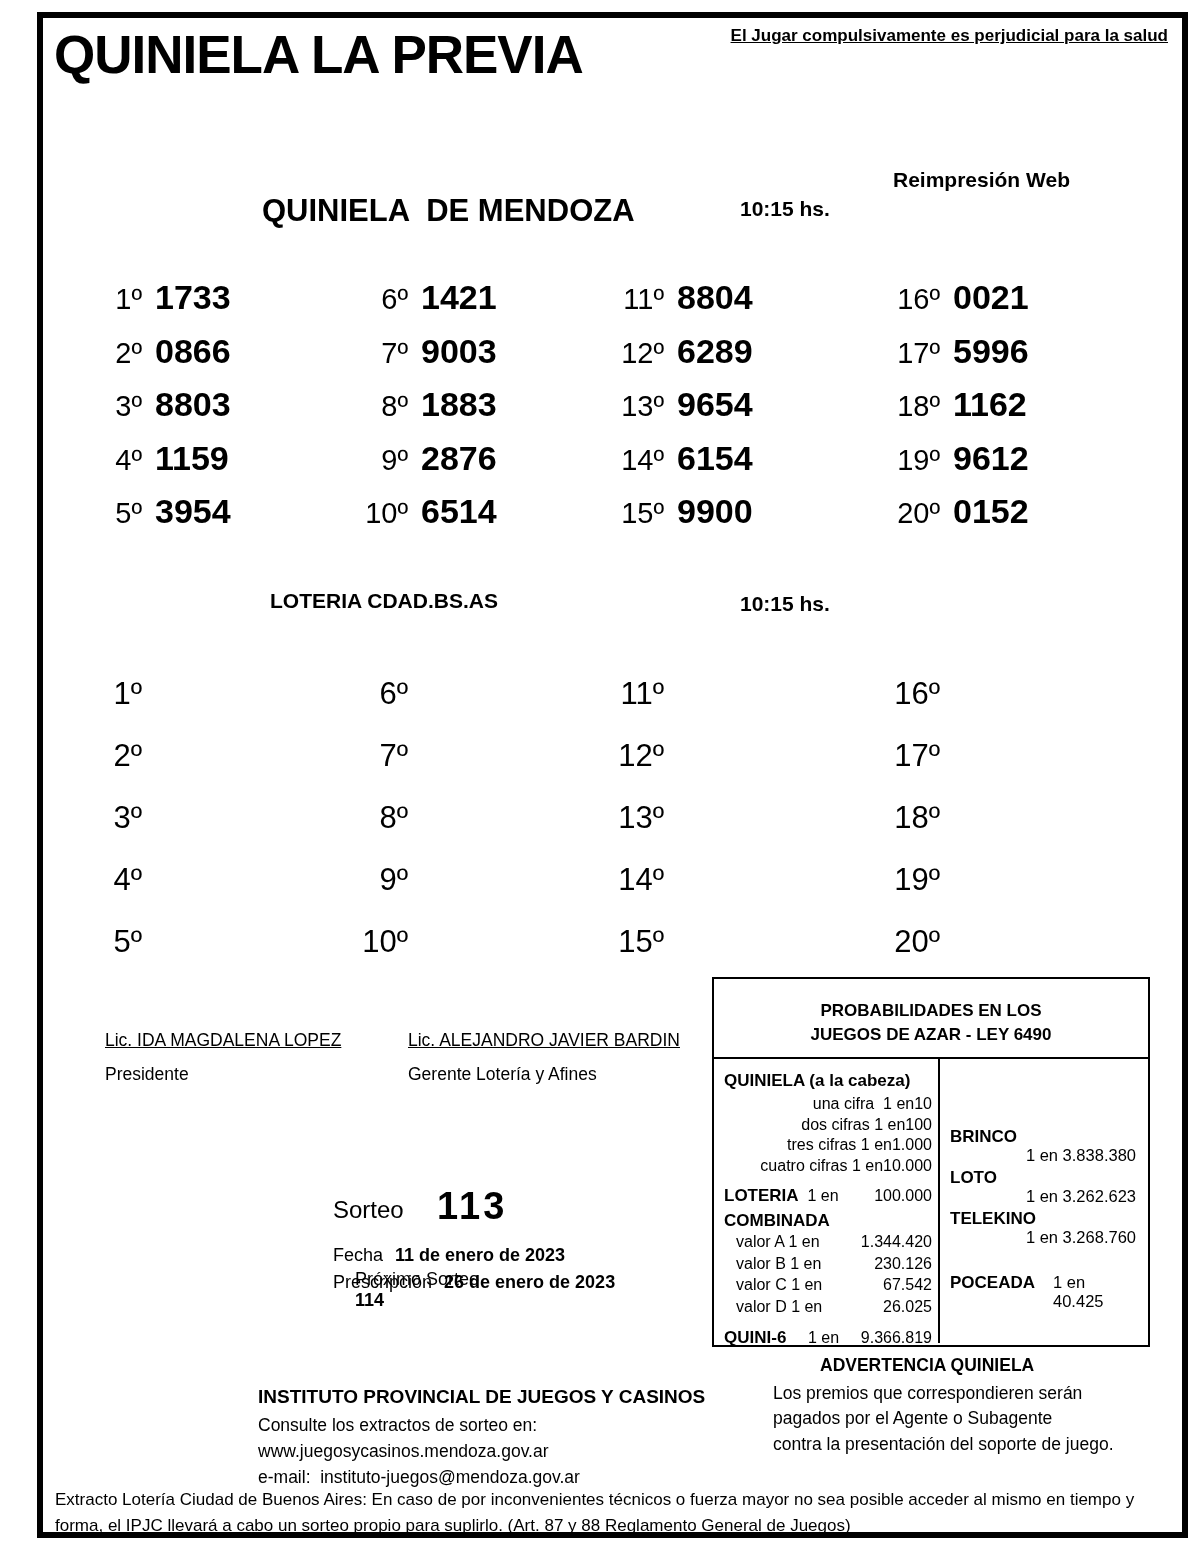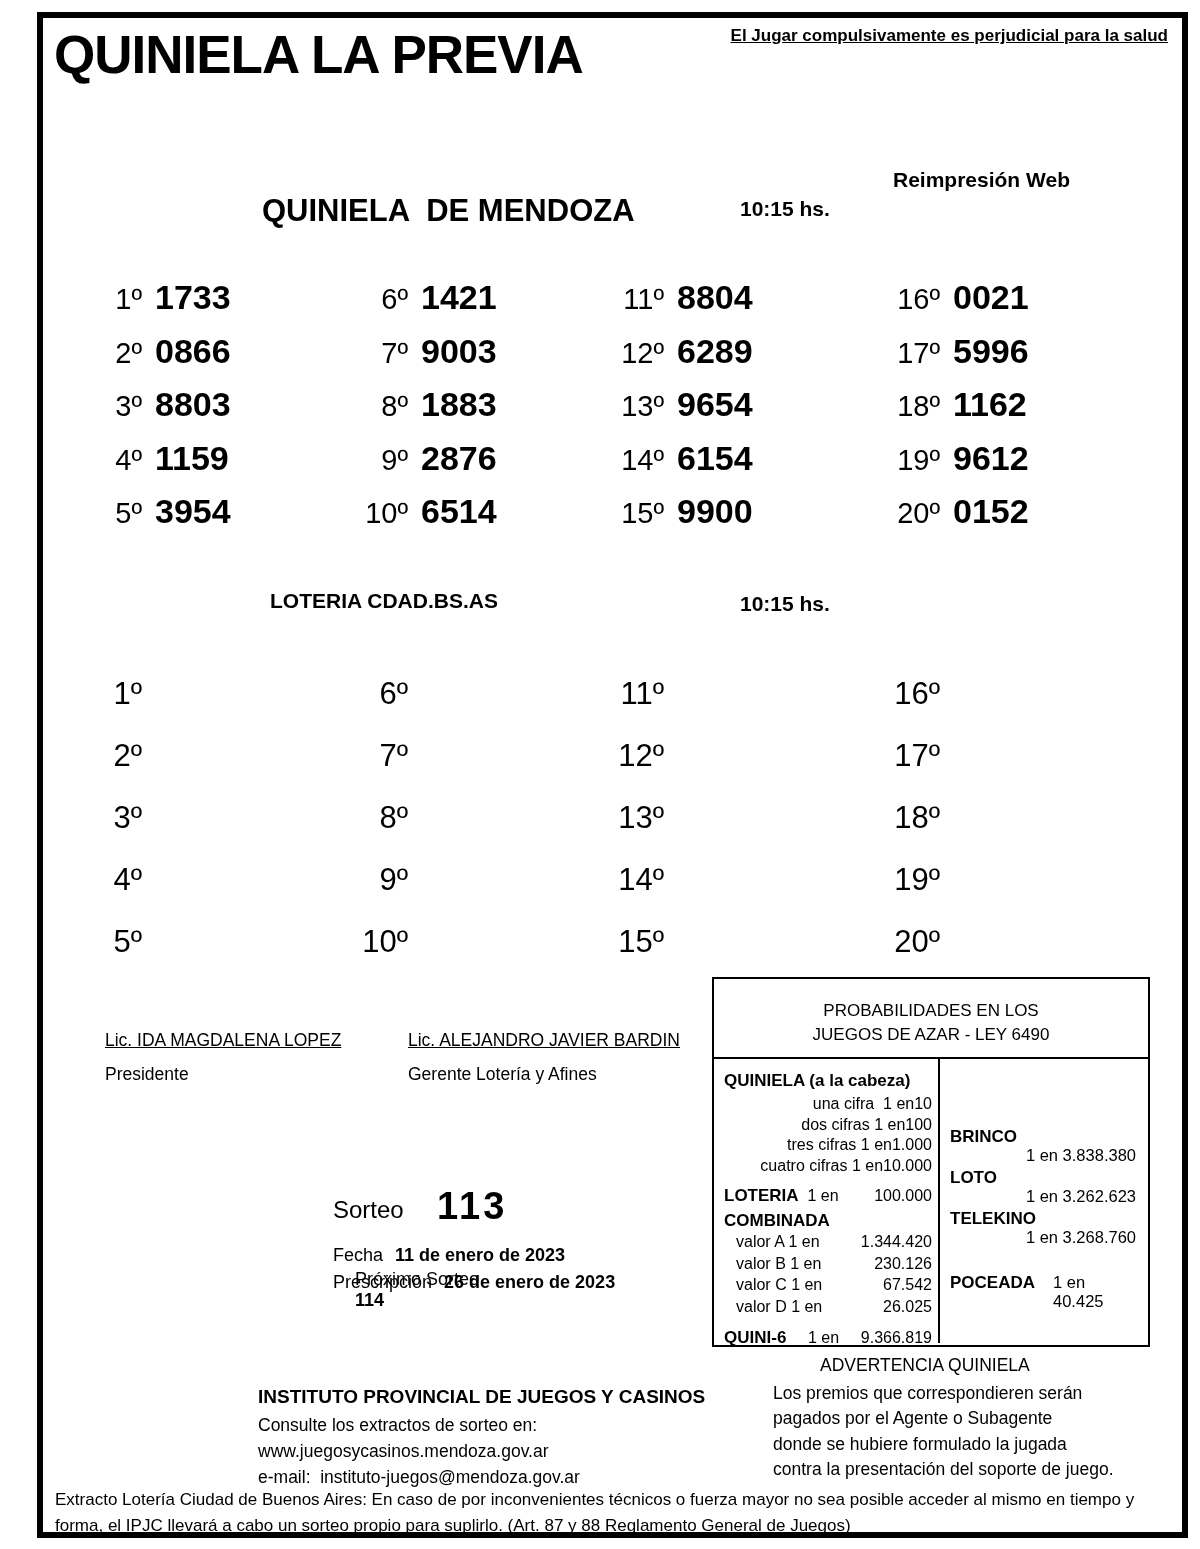--- a/index.html
+++ b/index.html
@@ -31,21 +31,21 @@
   .bs-pos{width:54px;text-align:right;font-size:31px;}
   .sig-name{font-size:17.5px;text-decoration:underline;}
   .sig-role{font-size:17.5px;}
   .s1n{left:105px;top:1030px;} .s1r{left:105px;top:1064px;}
   .s2n{left:408px;top:1030px;} .s2r{left:408px;top:1064px;}
   .prob-box{
     left:712px;top:977px;width:438px;height:370px;border:2px solid #000;box-sizing:border-box;
   }
   .prob-header{
     height:80px;border-bottom:2px solid #000;box-sizing:border-box;
-    text-align:center;font-weight:normal;font-size:17px;line-height:24px;padding-top:20px;
+    text-align:center;font-weight:bold;font-size:17px;line-height:24px;padding-top:20px;
   }
   .prob-body{display:flex;height:284px;}
   .prob-left{width:226px;border-right:2px solid #000;box-sizing:border-box;padding:12px 6px 6px 10px;font-size:16px;}
   .prob-right{flex:1;box-sizing:border-box;padding:8px 10px;font-size:16.5px;}
   .q-head{font-weight:bold;font-size:17px;margin-bottom:3px;white-space:pre;}
   .p-row{display:flex;justify-content:flex-end;line-height:20.5px;padding-left:3px;}
   .p-row .lbl{white-space:pre;}
   .lot-row{display:flex;justify-content:space-between;margin-top:9px;line-height:21px;}
   .lot-row .b{font-weight:bold;font-size:17px;}
   .comb-head{font-weight:bold;font-size:17px;margin-top:5px;}
@@ -61,21 +61,21 @@
   .poceada-row .b{font-weight:bold;font-size:17px;}
   .poceada-row .v{margin-left:18px;}
   .sorteo-label{left:333px;top:1196px;font-size:24px;}
   .sorteo-num{left:437px;top:1185px;font-size:38px;font-weight:bold;letter-spacing:3px;}
   .meta-row{display:flex;align-items:baseline;font-size:18px;}
   .meta-row .val{font-weight:bold;margin-left:12px;}
   .f-row{left:333px;top:1245px;} .p2-row{left:333px;top:1272px;} .px-row{left:333px;top:1269px;flex-direction:column;}
   .px-row .val{margin-left:22px;}
   .inst-title{left:258px;top:1386px;font-size:19px;font-weight:bold;}
   .inst-lines{left:258px;top:1412px;font-size:17.5px;line-height:26px;}
-  .adv-title{left:820px;top:1355px;font-size:17.5px;font-weight:normal;}
+  .adv-title{left:820px;top:1355px;font-size:17.5px;font-weight:bold;}
   .adv-lines{left:773px;top:1381px;font-size:17.5px;line-height:25.3px;}
   .footer{left:55px;top:1487px;width:1125px;font-size:17px;line-height:25.5px;}
 </style>
 </head>
 <body>
 
 <div class="frame"></div>
 
 <div class="abs page-title">QUINIELA LA PREVIA</div>
 <div class="abs health">El Jugar compulsivamente es perjudicial para la salud</div>
@@ -335,20 +335,19 @@
 <div class="abs inst-lines">
   <div>Consulte los extractos de sorteo en:</div>
   <div class="pre">www.juegosycasinos.mendoza.gov.ar</div>
   <div class="pre">e-mail:  instituto-juegos@mendoza.gov.ar</div>
 </div>
 
 <div class="abs adv-title">ADVERTENCIA QUINIELA</div>
 <div class="abs adv-lines">
   <div>Los premios que correspondieren serán</div>
   <div>pagados por el Agente o Subagente</div>
-  <div>donde se hubiere formulado la jugada</div>
   <div>contra la presentación del soporte de juego.</div>
 </div>
 
 <div class="abs footer">
   <div>Extracto Lotería Ciudad de Buenos Aires: En caso de por inconvenientes técnicos o fuerza mayor no sea posible acceder al mismo en tiempo y</div>
   <div>forma, el IPJC llevará a cabo un sorteo propio para suplirlo. (Art. 87 y 88 Reglamento General de Juegos)</div>
 </div>
 
 </body></html>

